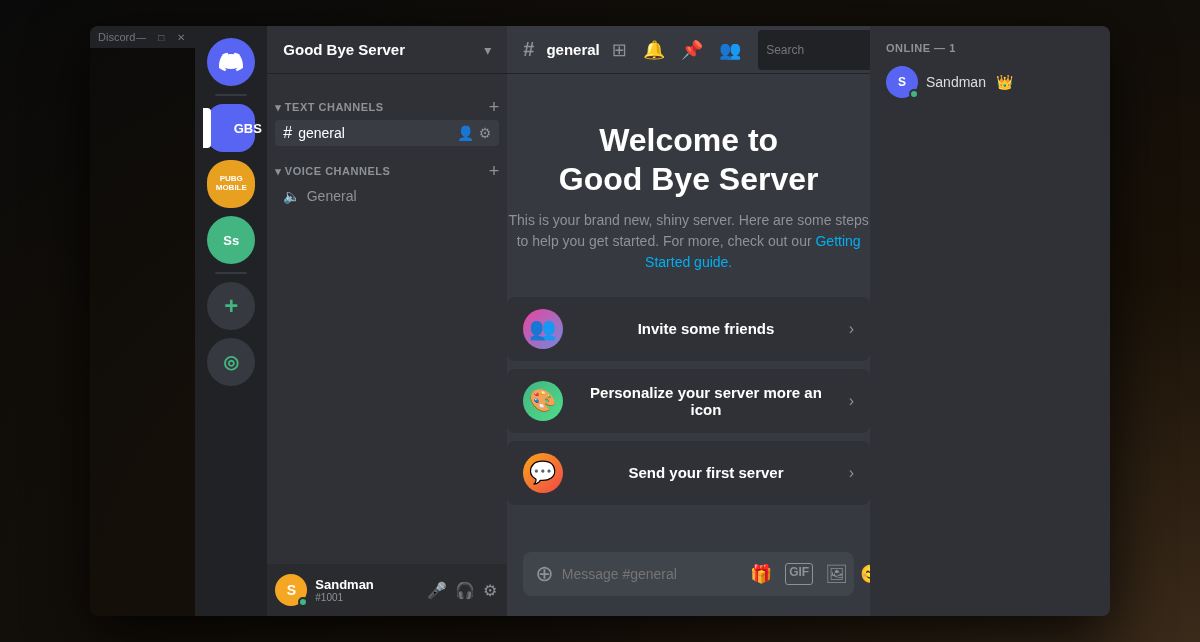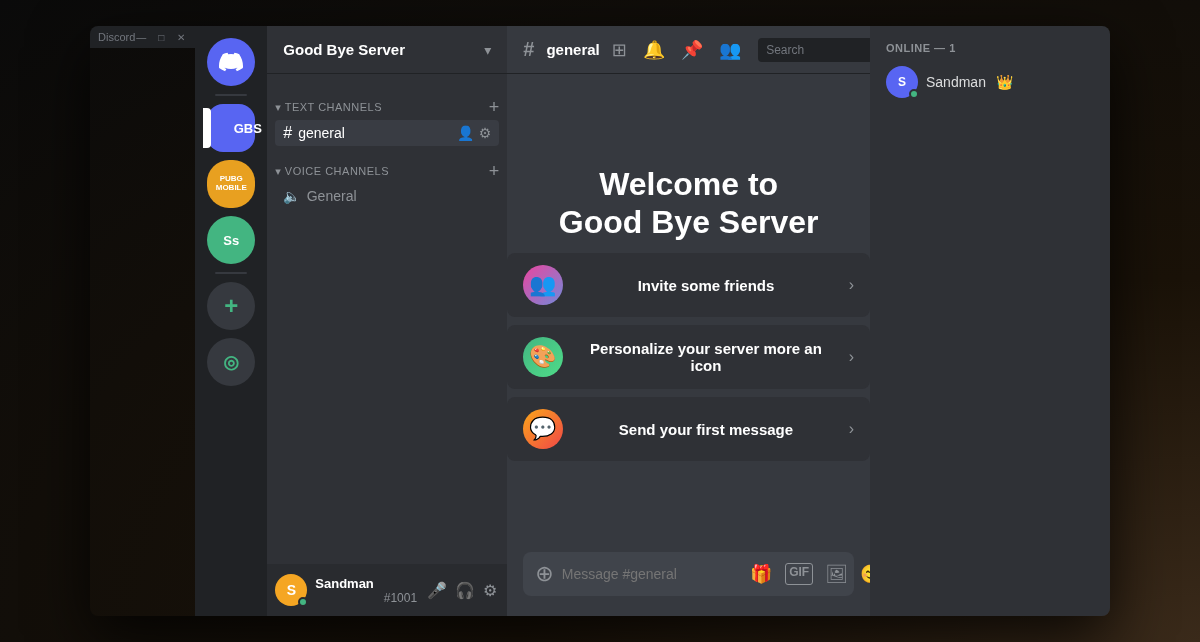--- a/index.html
+++ b/index.html
@@ -162,21 +162,21 @@
       padding: 8px 0;
     }
     .channel-category {
       padding: 16px 8px 4px 8px;
       display: flex;
       align-items: center;
       justify-content: space-between;
     }
     .channel-category-name {
       font-size: 11px;
-      font-weight: 400;
+      font-weight: 700;
       color: #8e9297;
       text-transform: uppercase;
       letter-spacing: 0.5px;
     }
     .channel-category-add {
       color: #8e9297;
       font-size: 18px;
       cursor: pointer;
       line-height: 1;
     }
@@ -249,23 +249,22 @@
     }
     .user-name {
       font-size: 13px;
       font-weight: 700;
       color: #ffffff;
       white-space: nowrap;
       overflow: hidden;
       text-overflow: ellipsis;
     }
     .user-discriminator {
-      font-size: 12px;
-      color: #8e9297;
-      text-align: right;
+      font-size: 10px;
+      color: #8e9297;
     }
     .user-controls {
       display: flex;
       gap: 4px;
       color: #8e9297;
       font-size: 16px;
     }
     .user-ctrl-btn {
       cursor: pointer;
       padding: 2px;
@@ -310,21 +309,21 @@
       font-size: 18px;
       cursor: pointer;
     }
     .search-bar {
       background: #202225;
       border-radius: 4px;
       display: flex;
       align-items: center;
       padding: 0 8px;
       gap: 6px;
-      height: 24px;
+      height: 40px;
       width: 140px;
     }
     
     .chat-area {
       flex: 1;
       display: flex;
       flex-direction: column;
       overflow: hidden;
     }
     .chat-messages {
@@ -598,34 +597,38 @@
           <span class="top-bar-icon" title="Help">❓</span>
         </div>
       </div>
 
       <div class="chat-area">
         <div class="chat-messages">
           <div class="welcome-content">
             <div class="welcome-title">
               Welcome to<br><span>Good Bye Server</span>
             </div>
+            <p class="welcome-desc">
+              <span>This is your brand new, shiny server. Here are some steps to help you get started. For more, check out our</span>
+              <a href="#" class="welcome-link">Getting Started guide.</a>
+            </p>
             <div class="action-cards">
               <div class="action-card">
                 <div class="action-card-icon invite">👥</div>
                 <span class="action-card-label">Invite some friends</span>
                 <span class="action-card-chevron">›</span>
               </div>
               <div class="action-card">
                 <div class="action-card-icon personalize">🎨</div>
                 <span class="action-card-label">Personalize your server more an icon</span>
                 <span class="action-card-chevron">›</span>
               </div>
               <div class="action-card">
                 <div class="action-card-icon message">💬</div>
-                <span class="action-card-label">Send your first message</span>
+                <span class="action-card-label">Send your first server</span>
                 <span class="action-card-chevron">›</span>
               </div>
             </div>
           </div>
         </div>
 
         <div class="message-input-area">
           <div class="message-input-box">
             <span class="msg-input-add">⊕</span>
             <input class="msg-input-field" type="text" placeholder="Message #general" style="">

